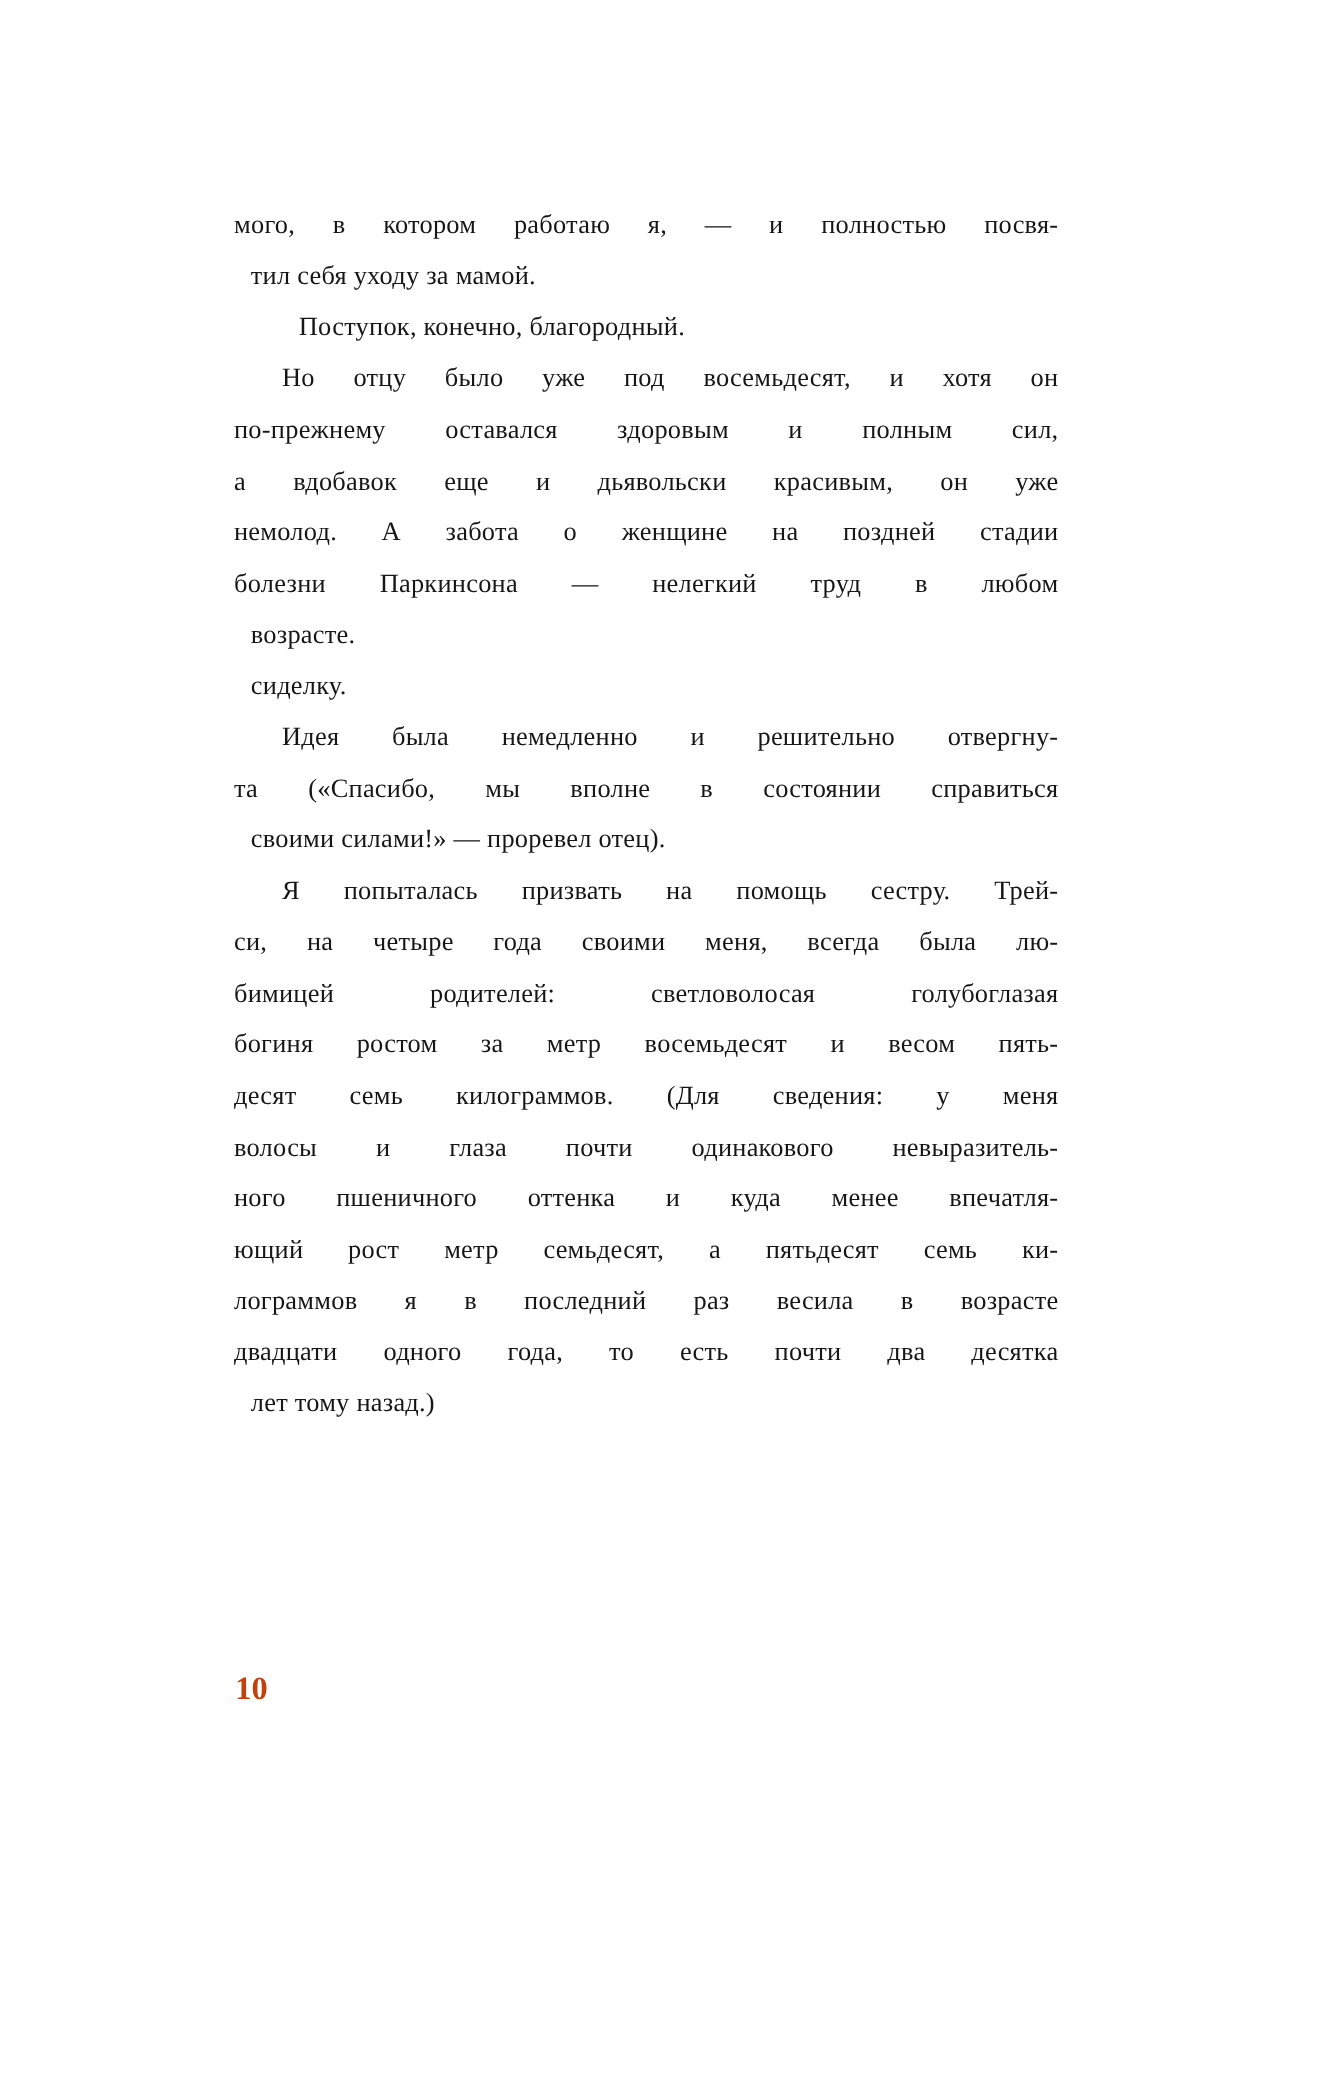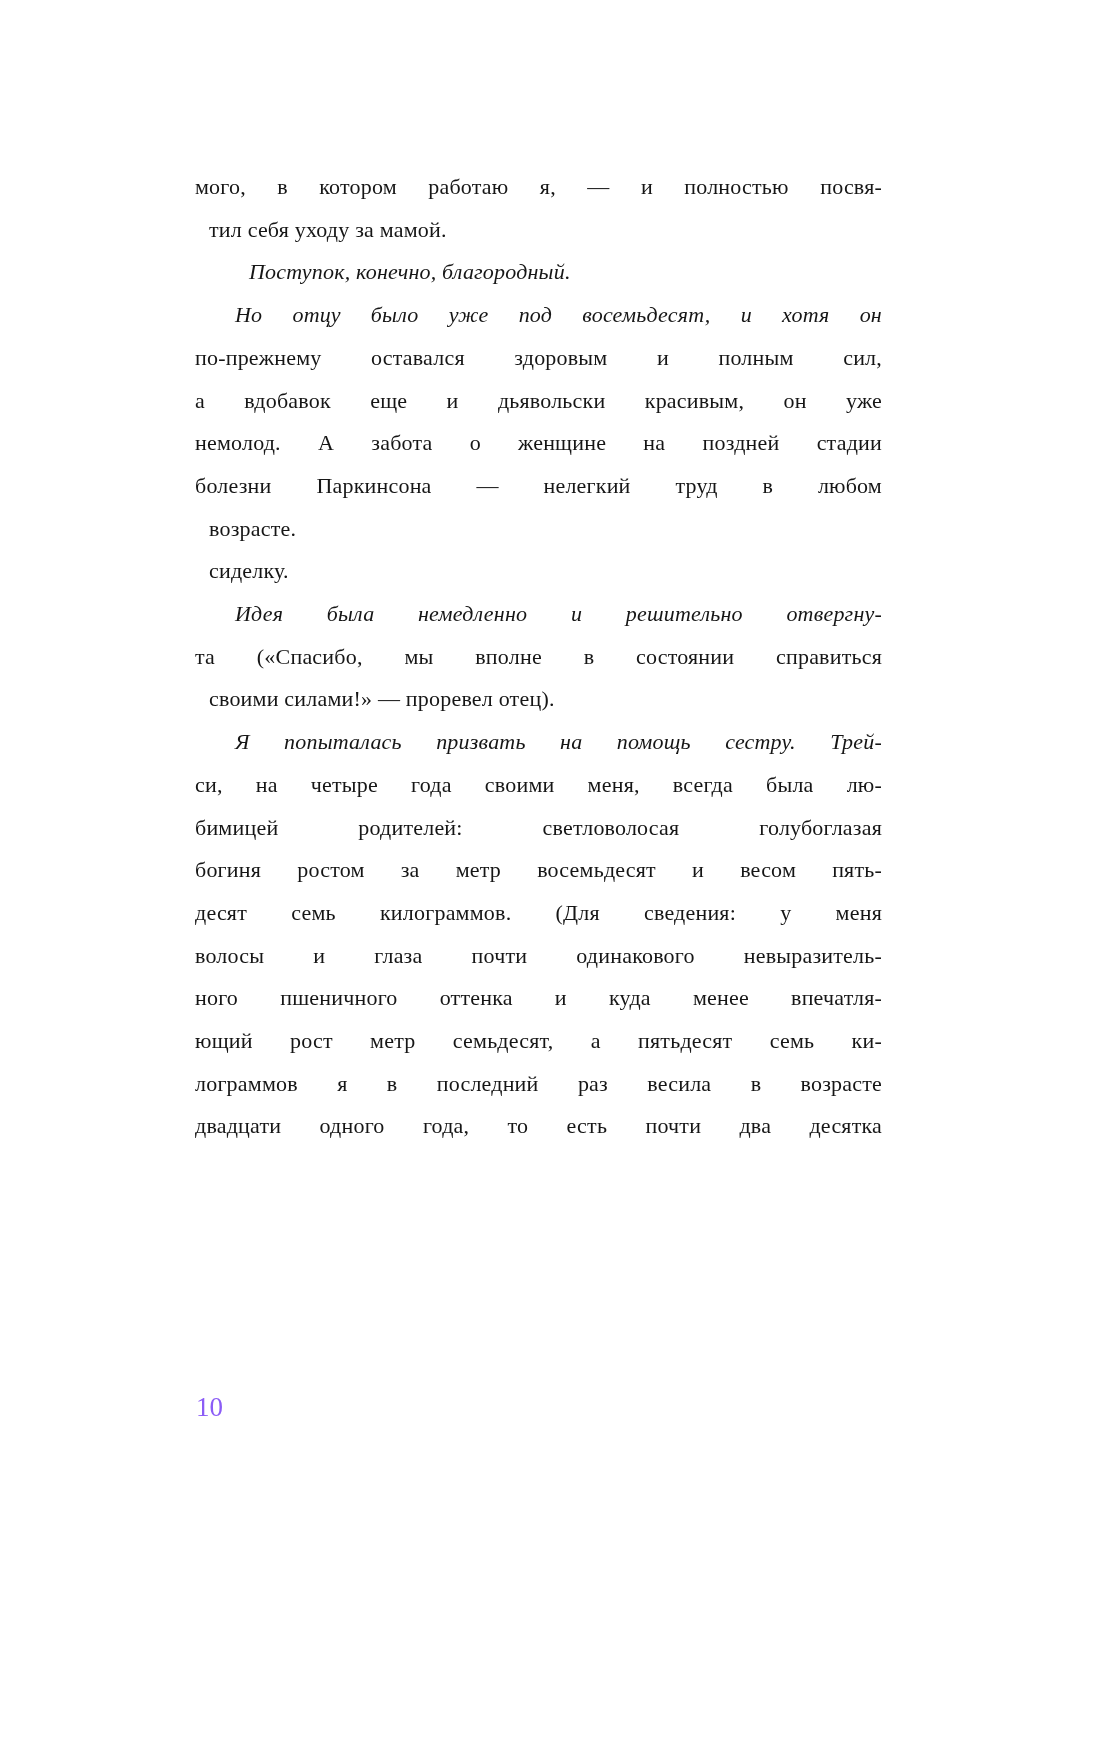--- a/index.html
+++ b/index.html
@@ -38,28 +38,28 @@
     text-align: justify;
     text-align-last: justify;
     white-space: normal;
   }
   .line.last {
     text-align-last: left;
     margin-left: 14px;
   }
   p.para.indent .line.first {
     text-indent: 40px;
-    font-style: italic;
   }
   .page-number {
     position: absolute;
     left: 196px;
     top: 1392px;
     font-size: 27px;
-    color: #8b5cf6;
+    color: #c2410c;
+    font-weight: bold;
   }
 </style>
 </head>
 <body>
 
 <div class="book-page">
   <div class="text-block">
       <p class="para">
         <span class="line first">мого, в котором работаю я, — и полностью посвя-</span>
         <span class="line last">тил себя уходу за мамой.</span>
@@ -87,16 +87,17 @@
         <span class="line first">Я попыталась призвать на помощь сестру. Трей-</span>
         <span class="line">си, на четыре года своими меня, всегда была лю-</span>
         <span class="line">бимицей родителей: светловолосая голубоглазая</span>
         <span class="line">богиня ростом за метр восемьдесят и весом пять-</span>
         <span class="line">десят семь килограммов. (Для сведения: у меня</span>
         <span class="line">волосы и глаза почти одинакового невыразитель-</span>
         <span class="line">ного пшеничного оттенка и куда менее впечатля-</span>
         <span class="line">ющий рост метр семьдесят, а пятьдесят семь ки-</span>
         <span class="line">лограммов я в последний раз весила в возрасте</span>
         <span class="line">двадцати одного года, то есть почти два десятка</span>
+        <span class="line last">лет тому назад.)</span>
       </p>
     </div>
   <div class="page-number">10</div>
 </div>
 
 </body></html>

